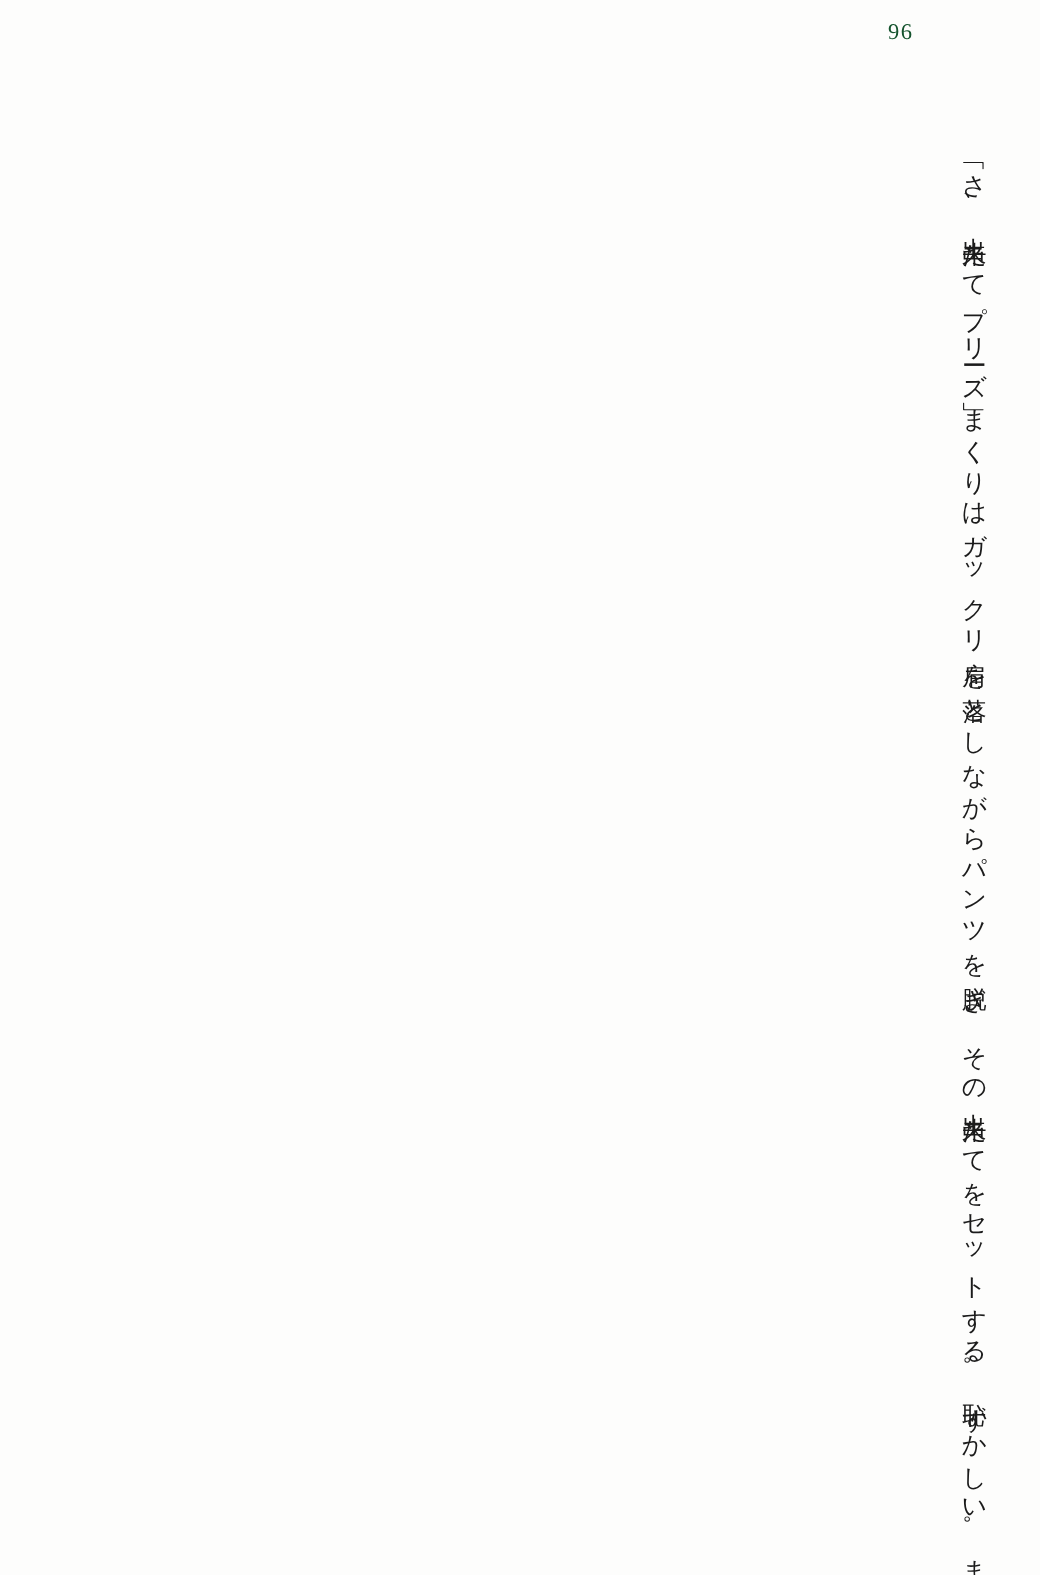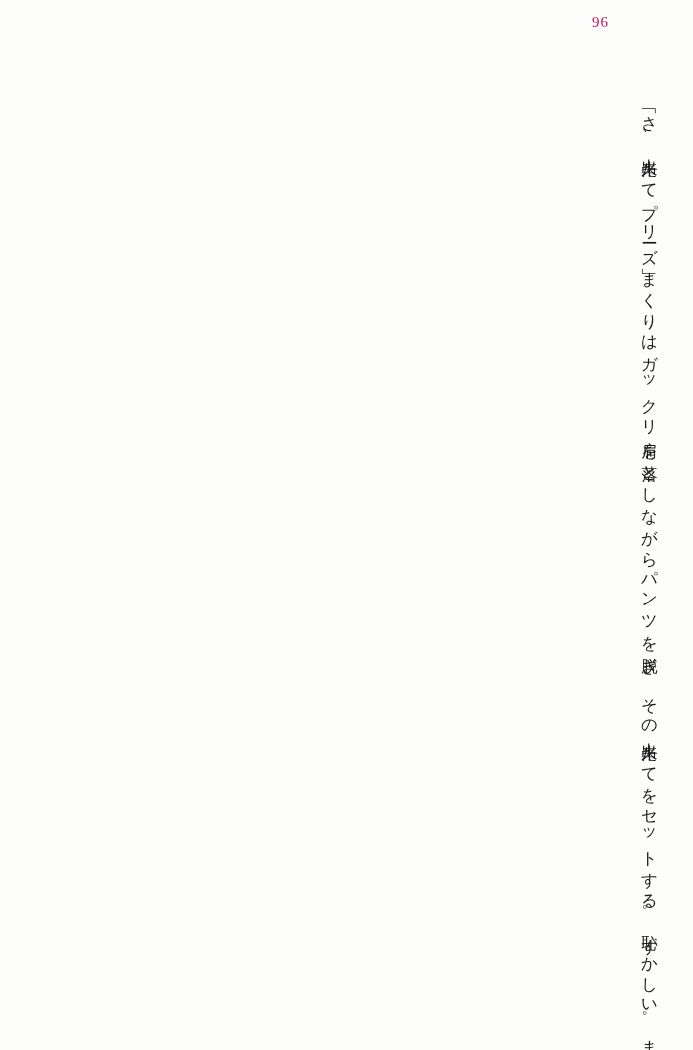--- a/index.html
+++ b/index.html
@@ -21,21 +21,21 @@
     inset: 0;
     background: #fdfdfc;
   }
 
   .page-number {
     position: absolute;
     top: 14px;
     right: 84px;
     font-size: 15px;
     letter-spacing: 1px;
-    color: #be185d;
+    color: #14532d;
     font-family: "Liberation Serif", "DejaVu Serif", serif;
   }
 
   .text-body {
     position: absolute;
     top: 86px;
     left: 36px;
     right: 36px;
     bottom: 40px;
 

